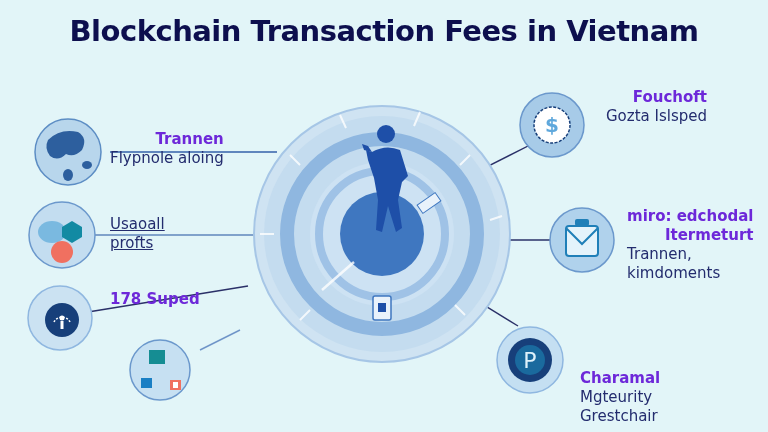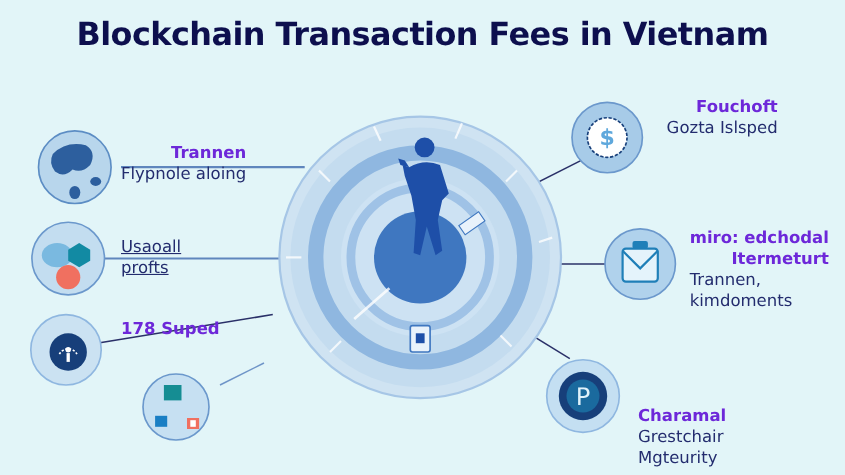--- a/index.html
+++ b/index.html
@@ -155,15 +155,15 @@
 
 <div class="label" style="left:627px; top:207px;">
   <span class="head">miro: edchodal</span>
   <span class="head">Itermeturt</span>
   <span class="sub">Trannen,</span>
   <span class="sub">kimdoments</span>
 </div>
 
 <div class="label" style="left:580px; top:337px;margin-top:32px;">
   <span class="head">Charamal</span>
+  <span class="sub">Mgteurity</span>
   <span class="sub">Grestchair</span>
-  <span class="sub">Mgteurity</span>
 </div>
 
 </body></html>

